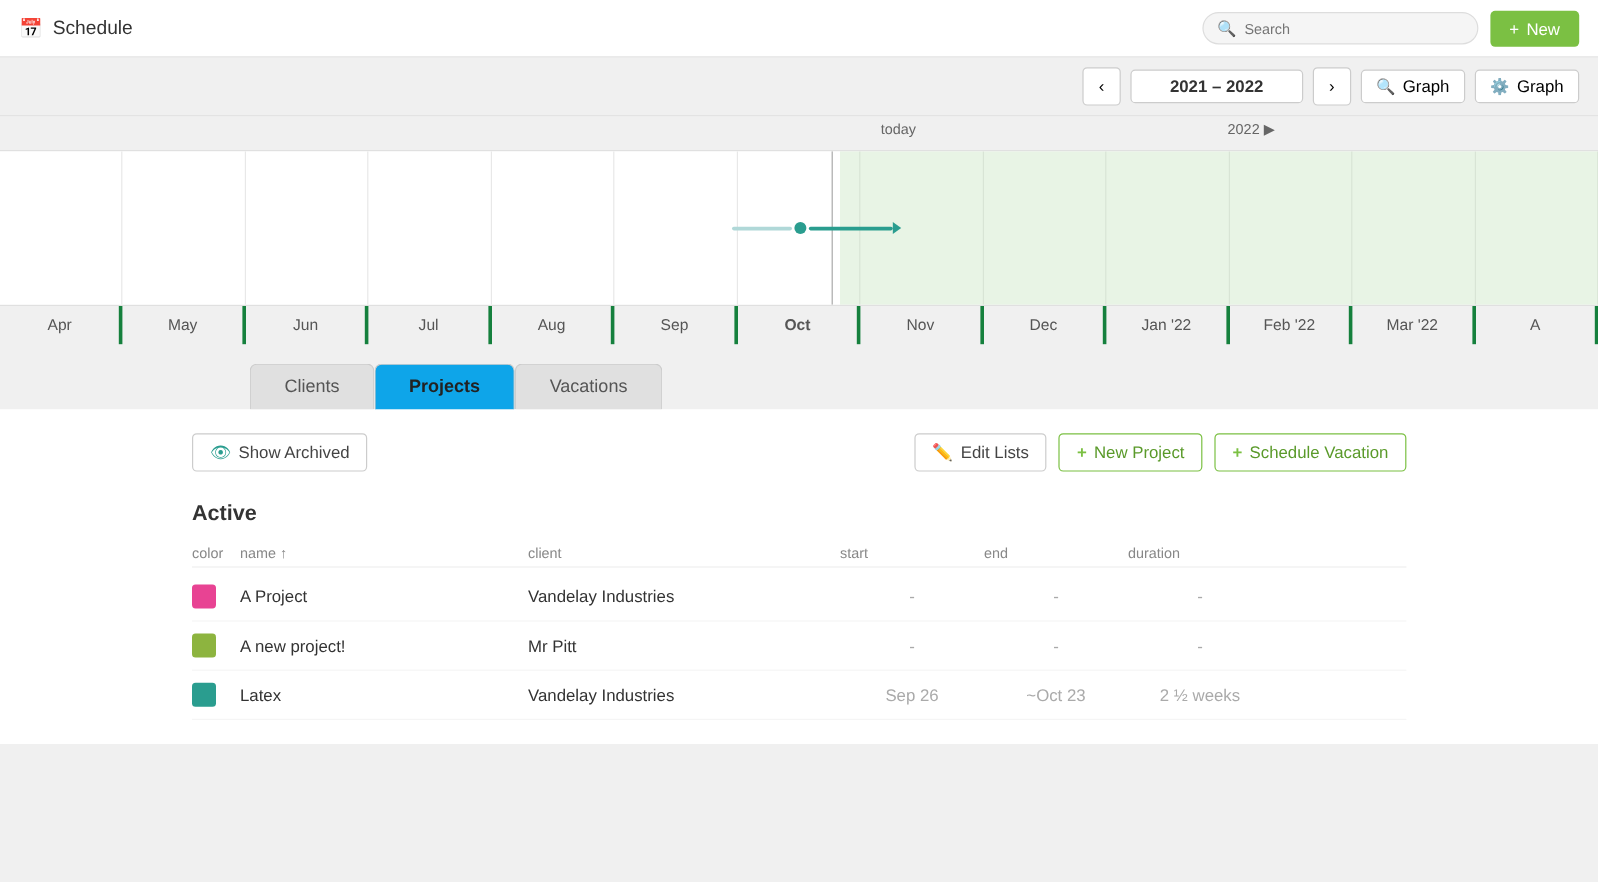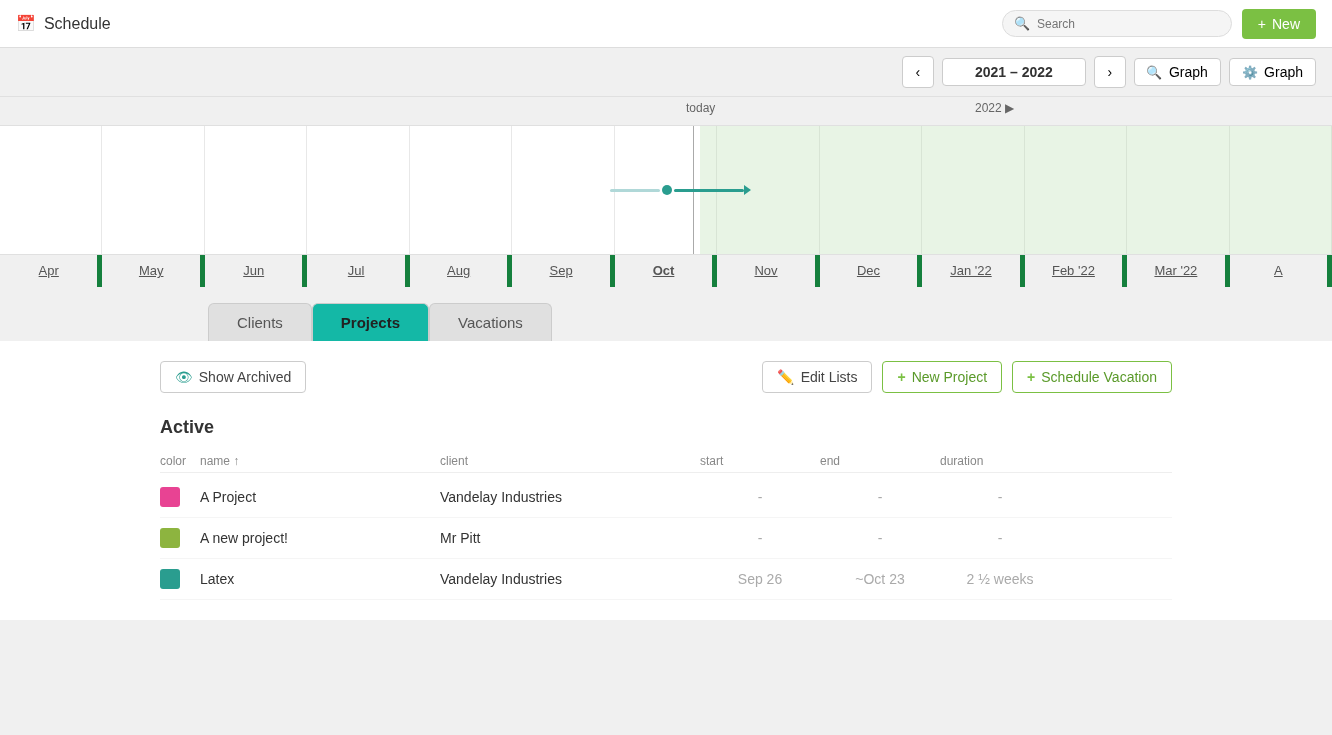--- a/index.html
+++ b/index.html
@@ -109,20 +109,21 @@
       padding: 0;
       overflow: hidden;
       position: relative;
     }
     .timeline-labels {
       display: flex;
       align-items: center;
       padding: 4px 0 0 0;
       height: 28px;
       position: relative;
+      margin-left: 48px;
     }
     .today-label {
       position: absolute;
       left: 686px;
       top: 4px;
       font-size: 12px;
       color: #666;
     }
     .year-label {
       position: absolute;
@@ -210,22 +211,21 @@
       width: 100%;
       height: 32px;
       background: #f0f0f0;
     }
     .month-label {
       flex: 1;
       text-align: center;
       line-height: 32px;
       font-size: 13px;
       color: #555;
-      border-right: 5px solid #15803d;
-      text-decoration: underline;
+      border-right: 3px solid #15803d;
     }
     .month-label.current {
       font-weight: 600;
     }
 
     
     .tabs-section {
       background: #f0f0f0;
       padding: 16px 0 0 160px;
       margin-left: 48px;
@@ -238,21 +238,21 @@
       padding: 10px 28px;
       background: #e0e0e0;
       border: 1px solid #ccc;
       border-bottom: none;
       border-radius: 6px 6px 0 0;
       cursor: pointer;
       font-size: 15px;
       color: #555;
     }
     .tab.active {
-      background: #14b8a6;
+      background: #0ea5e9;
       font-weight: 700;
       color: #222;
       border-color: #ccc;
       text-align: center;
     }
 
     
     .content-area {
       background: #fff;
       padding: 20px 160px 20px 160px;

